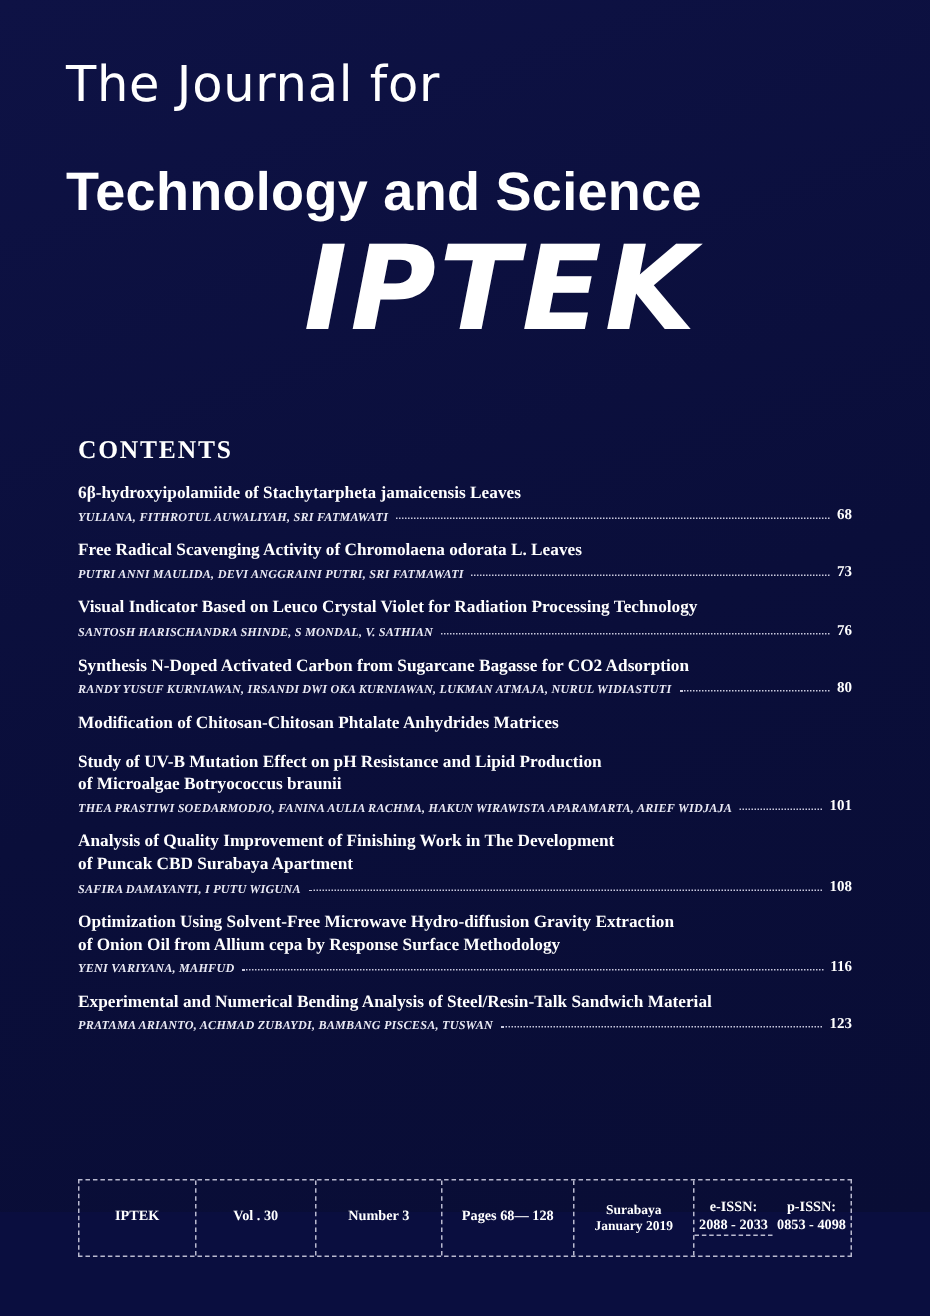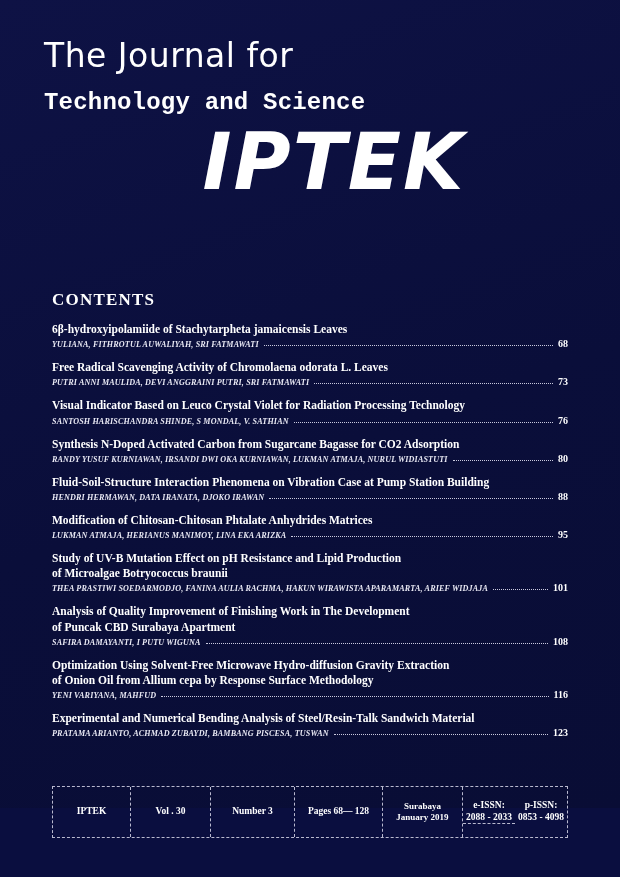--- a/index.html
+++ b/index.html
@@ -33,25 +33,25 @@
   .mast-line1 {
     color: #ffffff;
     font-family: "DejaVu Sans", sans-serif;
     font-size: 33px;
     font-weight: 400;
     letter-spacing: 0.5px;
     line-height: 1.1;
   }
   .mast-line2 {
     color: #ffffff;
-    font-family: Liberation Mono, monospace;
-    font-size: 24px;
+    font-family: Liberation Sans, sans-serif;
+    font-size: 36px;
     font-weight: 600;
     letter-spacing: 0.2px;
-    margin-top: 16px;
+    margin-top: 34px;
     line-height: 1.1;
   }
   .mast-logo {
     color: #ffffff;
     font-family: "DejaVu Sans", sans-serif;
     font-size: 78px;
     font-weight: 800;
     font-style: italic;
     letter-spacing: 2px;
     text-align: center;
@@ -216,36 +216,23 @@
 
     <div class="toc-entry">
       <div class="toc-title">Synthesis N-Doped Activated Carbon from Sugarcane Bagasse for CO2 Adsorption</div>
       <div class="toc-authorline">
         <span class="toc-authors">Randy Yusuf Kurniawan, Irsandi Dwi Oka Kurniawan, Lukman Atmaja, Nurul Widiastuti</span>
         <span class="toc-dots"></span>
         <span class="toc-page">80</span>
       </div>
     </div>
 
-    <div class="toc-entry">
-      <div class="toc-title">Fluid-Soil-Structure Interaction Phenomena on Vibration Case at Pump Station Building</div>
-      <div class="toc-authorline">
-        <span class="toc-authors">Hendri Hermawan, Data Iranata, Djoko Irawan</span>
-        <span class="toc-dots"></span>
-        <span class="toc-page">88</span>
-      </div>
-    </div>
 
     <div class="toc-entry">
       <div class="toc-title">Modification of Chitosan-Chitosan Phtalate Anhydrides Matrices</div>
-      <div class="toc-authorline">
-        <span class="toc-authors">Lukman Atmaja, Herianus Manimoy, Lina Eka Arizka</span>
-        <span class="toc-dots"></span>
-        <span class="toc-page">95</span>
-      </div>
     </div>
 
     <div class="toc-entry">
       <div class="toc-title" style="white-space: pre-line;">Study of UV-B Mutation Effect on pH Resistance and Lipid Production
 of Microalgae Botryococcus braunii</div>
       <div class="toc-authorline">
         <span class="toc-authors">Thea Prastiwi Soedarmodjo, Fanina Aulia Rachma, Hakun Wirawista Aparamarta, Arief Widjaja</span>
         <span class="toc-dots"></span>
         <span class="toc-page">101</span>
       </div>

